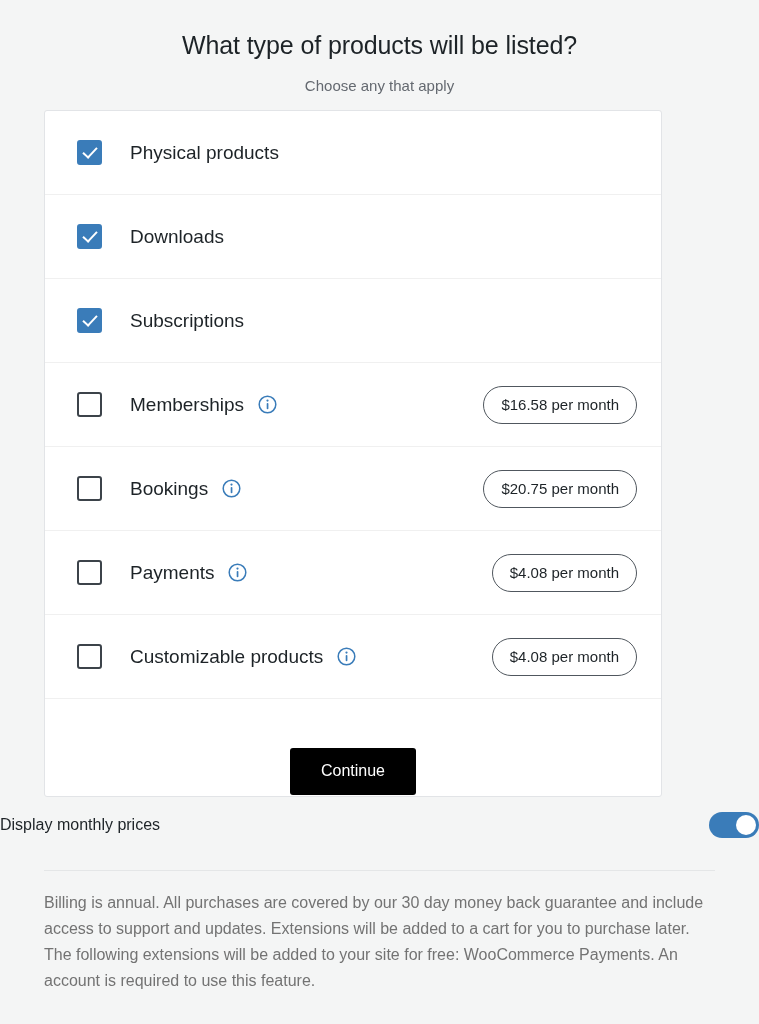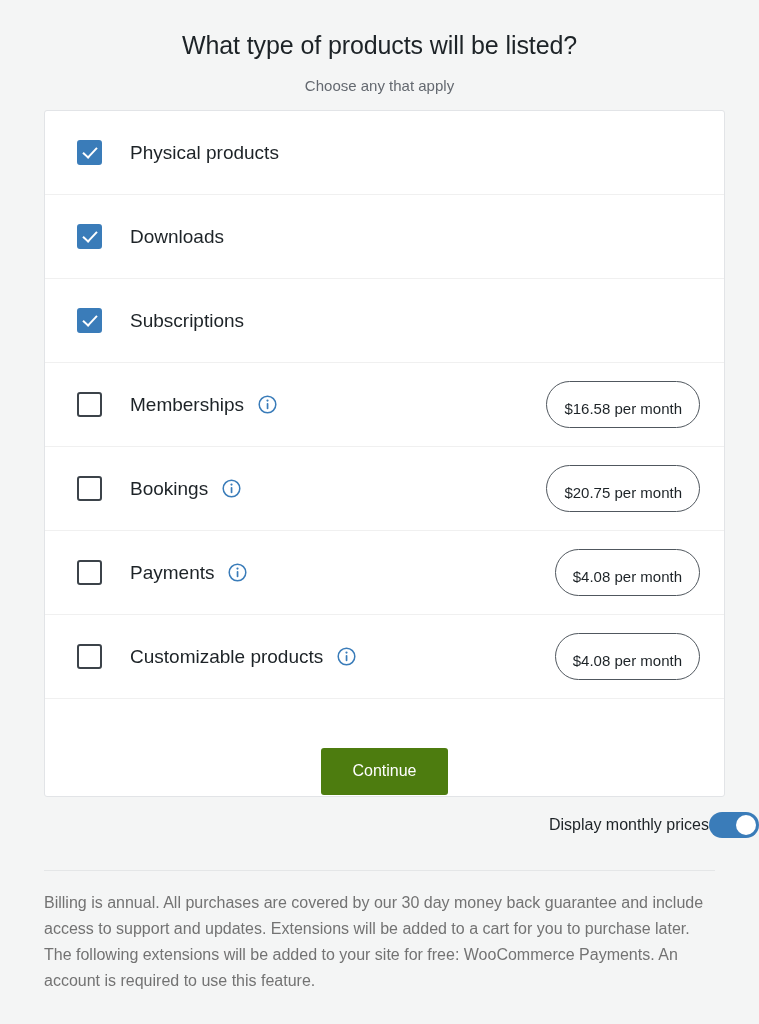--- a/index.html
+++ b/index.html
@@ -41,21 +41,21 @@
     color: #646970;
     margin-top: 15px;
     line-height: 20px;
   }
 
   
   .card {
     position: absolute;
     left: 44px;
     top: 110px;
-    width: 681px;
+    width: 618px;
     background: #ffffff;
     border: 1px solid #e2e4e7;
     border-radius: 3px;
   }
 
   .option-row {
     display: flex;
     align-items: center;
     height: 84px;
     padding: 0 24px 0 32px;
@@ -117,53 +117,53 @@
   .info-icon svg { display: block; }
 
   .price-pill {
     flex: 0 0 auto;
     border: 1px solid #50575e;
     border-radius: 999px;
     background: #ffffff;
     color: #1d2327;
     font-size: 15px;
     line-height: 1;
-    padding: 19px 17px 11px;
+    padding: 10px 17px 11px;
     white-space: nowrap;
   }
 
   
   .continue-row {
     height: 97px;
     display: flex;
     align-items: center;
     justify-content: center;
   }
   .continue-button {
-    background: #4d7c0f;
+    background: #000000;
     color: #ffffff;
     border: none;
     border-radius: 3px;
     font-family: "Liberation Sans", sans-serif;
     font-size: 16px;
     line-height: 1;
     padding: 15px 31px 16px;
     cursor: pointer;
     margin-top: 48px;
   }
 
   
   .toggle-row {
     position: absolute;
     left: 0;
     top: 812px;
     width: 759px;
     display: flex;
     align-items: center;
-    justify-content: flex-end;
+    justify-content: space-between;
   }
   .toggle-label {
     font-size: 16px;
     color: #1d2327;
   }
   .toggle {
     width: 50px;
     height: 26px;
     border-radius: 999px;
     background: #3a7cb9;

